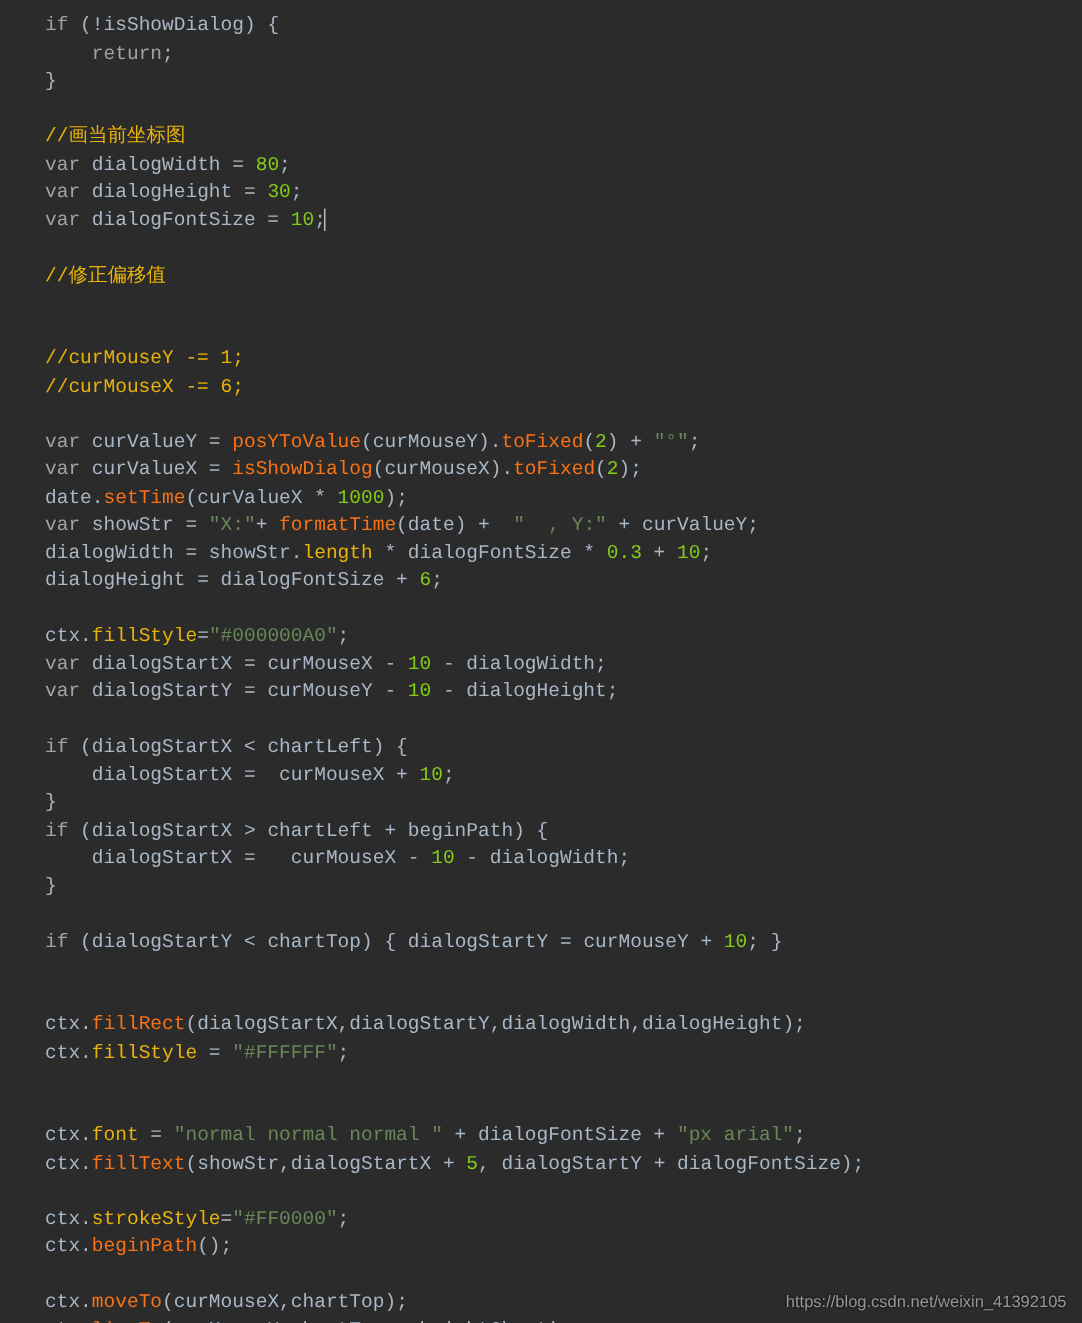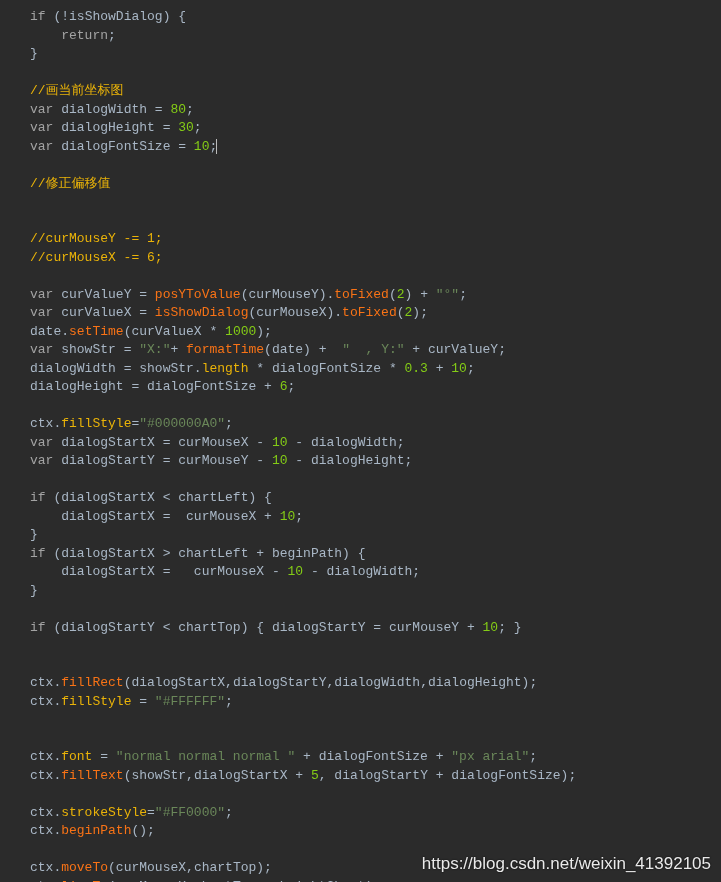--- a/index.html
+++ b/index.html
@@ -4,21 +4,21 @@
 <style>
   html,body{margin:0;padding:0;background:#2b2b2b;width:721px;height:882px;overflow:hidden}
   .editor{font-family:Consolas,"Courier New",monospace;font-size:13px;line-height:18.5px;padding:8px 0 0 30px;color:#a9b7c6;white-space:pre}
   .k{color:#a3a3a3}
   .s{color:#6a8759}
   .n{color:#84cc16}
   .f{color:#f97316}
   .c{color:#eab308}
   .o{color:#a9b7c6}
   .p{color:#eab308}
-  .watermark{position:absolute;right:10px;bottom:8px;color:#ffffff;font-family:Arial,sans-serif;font-size:17px;opacity:.9;text-shadow:0 0 2px #000}
+  .watermark{position:absolute;right:10px;bottom:8px;color:#a3a3a3;font-family:Arial,sans-serif;font-size:11px;opacity:.9;text-shadow:0 0 2px #000}
   .caret{border-left:1px solid #bbb;margin-left:-1px}
 </style>
 </head>
 <body>
 
 <div class="editor"><span class="k">if</span> (<span class="o">!</span><span>isShowDialog</span>) {
     <span class="k">return</span><span class="o">;</span>
 }
 
 <span class="c">//画当前坐标图</span>

